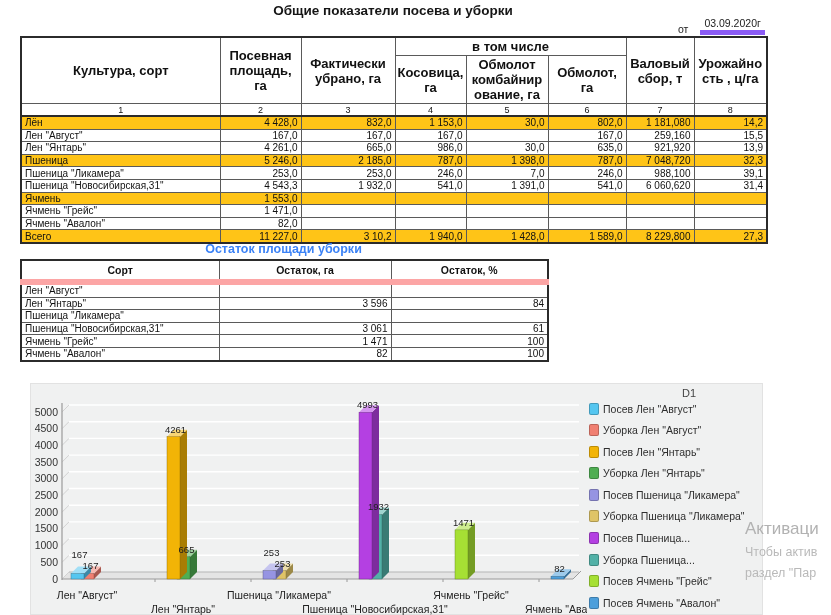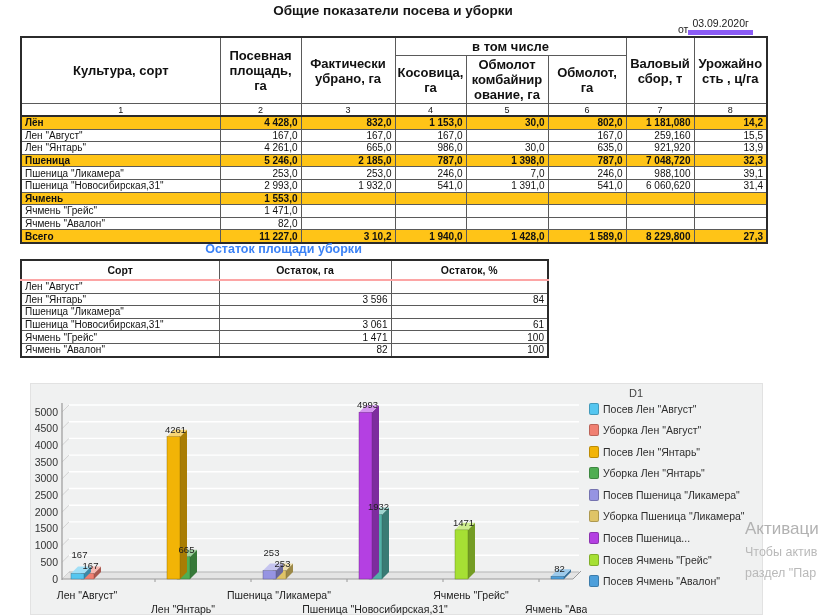--- a/index.html
+++ b/index.html
@@ -4,55 +4,55 @@
 <style>
   html,body{margin:0;padding:0;}
   body{width:831px;height:615px;overflow:hidden;background:#fff;
        font-family:"Liberation Sans", sans-serif;color:#111;}
   .page{position:relative;width:831px;height:615px;overflow:hidden;}
 
   
   .rep-title{position:absolute;left:20px;top:3px;width:746px;text-align:center;
              font-size:13.5px;font-weight:bold;color:#151515;}
   .date-line{position:absolute;left:678px;top:17px;font-size:10.5px;color:#222;
-             display:flex;gap:0;align-items:flex-end;}
+             display:flex;gap:12px;align-items:flex-end;}
   .date-line .date-u{border-bottom:5px solid #8b5cf6;padding:0 4px 1px 4px;}
 
   
   table{border-collapse:collapse;table-layout:fixed;background:#fff;}
   #main-table{position:absolute;left:20px;top:36px;width:746px;border:2px solid #2b2b2b;}
   #main-table th,#main-table td{border:1px solid #5a5a5a;overflow:hidden;}
   #main-table th{font-size:13px;font-weight:bold;text-align:center;vertical-align:middle;
                  padding:1px 2px;overflow-wrap:anywhere;}
   #main-table thead tr.numbers th{height:11px;font-size:9px;font-weight:normal;padding:0;}
   #main-table thead tr.numbers{border-bottom:2px solid #2b2b2b;}
   #main-table tbody td{height:11.6px;font-size:10px;padding:0 3px;white-space:nowrap;}
   #main-table .h-top{height:16px;}
   #main-table .h-mid{height:33px;}
 
   .title2{position:absolute;left:20px;top:242px;width:527px;text-align:center;
           font-size:12.5px;font-weight:bold;color:#3b82f6;}
   #rem-table{position:absolute;left:20px;top:259px;width:527px;border:2px solid #2b2b2b;}
   #rem-table th,#rem-table td{border:1px solid #5a5a5a;overflow:hidden;}
   #rem-table th{height:16px;font-size:10.5px;font-weight:bold;text-align:center;
-                border-bottom:2px solid #fca5a5;}
+                border-bottom:6px solid #fca5a5;}
   #rem-table td{height:11.6px;font-size:10px;padding:0 3px;white-space:nowrap;}
 
   td.num{text-align:right;}
   td.label{text-align:left;}
   tr.hl{background:#ffc417;}
-  tr.hl td{font-weight:bold;margin-left:36px;}
+  tr.hl td{font-weight:normal;margin-left:36px;}
 
   
   .chart-wrap{position:absolute;left:30px;top:383px;width:733px;height:232px;
               background:#f0f1f1;border:1px solid #e2e2e2;box-sizing:border-box;}
   .chart-wrap svg{position:absolute;left:0;top:0;}
   svg text{font-family:"Liberation Sans", sans-serif;}
   .legend{position:absolute;left:558px;top:3px;width:172px;}
-  .legend-title{font-size:11px;color:#444;width:120px;margin-left:40px;margin-bottom:3px;}
+  .legend-title{font-size:11px;color:#444;text-align:center;width:120px;margin-left:40px;margin-bottom:3px;}
   .lg-row{display:flex;align-items:center;height:13px;margin-bottom:8.6px;}
   .lg-sw{width:10px;height:12px;border-radius:2px;border:1px solid rgba(0,0,0,0.22);
          flex:0 0 auto;margin-right:4px;box-sizing:border-box;}
   .lg-label{font-size:10.5px;color:#2e2e2e;white-space:nowrap;}
 
   
   .watermark{position:absolute;left:745px;top:519px;width:120px;white-space:nowrap;}
   .wm1{font-size:17px;color:#b2b2b2;line-height:20px;}
   .wm2,.wm3{font-size:12.5px;color:#b9b9b9;line-height:15px;margin-top:6px;}
 </style>
@@ -150,21 +150,21 @@
           <td class="num">253,0</td>
           <td class="num">253,0</td>
           <td class="num">246,0</td>
           <td class="num">7,0</td>
           <td class="num">246,0</td>
           <td class="num">988,100</td>
           <td class="num">39,1</td>
         </tr>
         <tr>
           <td class="label">Пшеница "Новосибирская,31"</td>
-          <td class="num">2 993,0</td>
+          <td class="num">4 543,3</td>
           <td class="num">1 932,0</td>
           <td class="num">541,0</td>
           <td class="num">1 391,0</td>
           <td class="num">541,0</td>
           <td class="num">6 060,620</td>
           <td class="num">31,4</td>
         </tr>
         <tr class="hl">
           <td class="label">Ячмень</td>
           <td class="num">1 553,0</td>
@@ -373,20 +373,24 @@
           </div>
           <div class="lg-row">
             <span class="lg-sw" style="background: rgb(223, 196, 103);"></span>
             <span class="lg-label">Уборка Пшеница "Ликамера"</span>
           </div>
           <div class="lg-row">
             <span class="lg-sw" style="background: rgb(180, 64, 226);"></span>
             <span class="lg-label">Посев Пшеница...</span>
           </div>
           <div class="lg-row">
+            <span class="lg-sw" style="background: rgb(82, 177, 167);"></span>
+            <span class="lg-label">Уборка Пшеница...</span>
+          </div>
+          <div class="lg-row">
             <span class="lg-sw" style="background: rgb(166, 224, 52);"></span>
             <span class="lg-label">Посев Ячмень "Грейс"</span>
           </div>
           <div class="lg-row">
             <span class="lg-sw" style="background: rgb(77, 159, 219);"></span>
             <span class="lg-label">Посев Ячмень "Авалон"</span>
           </div>
         </div>
     </div>
   </div>

